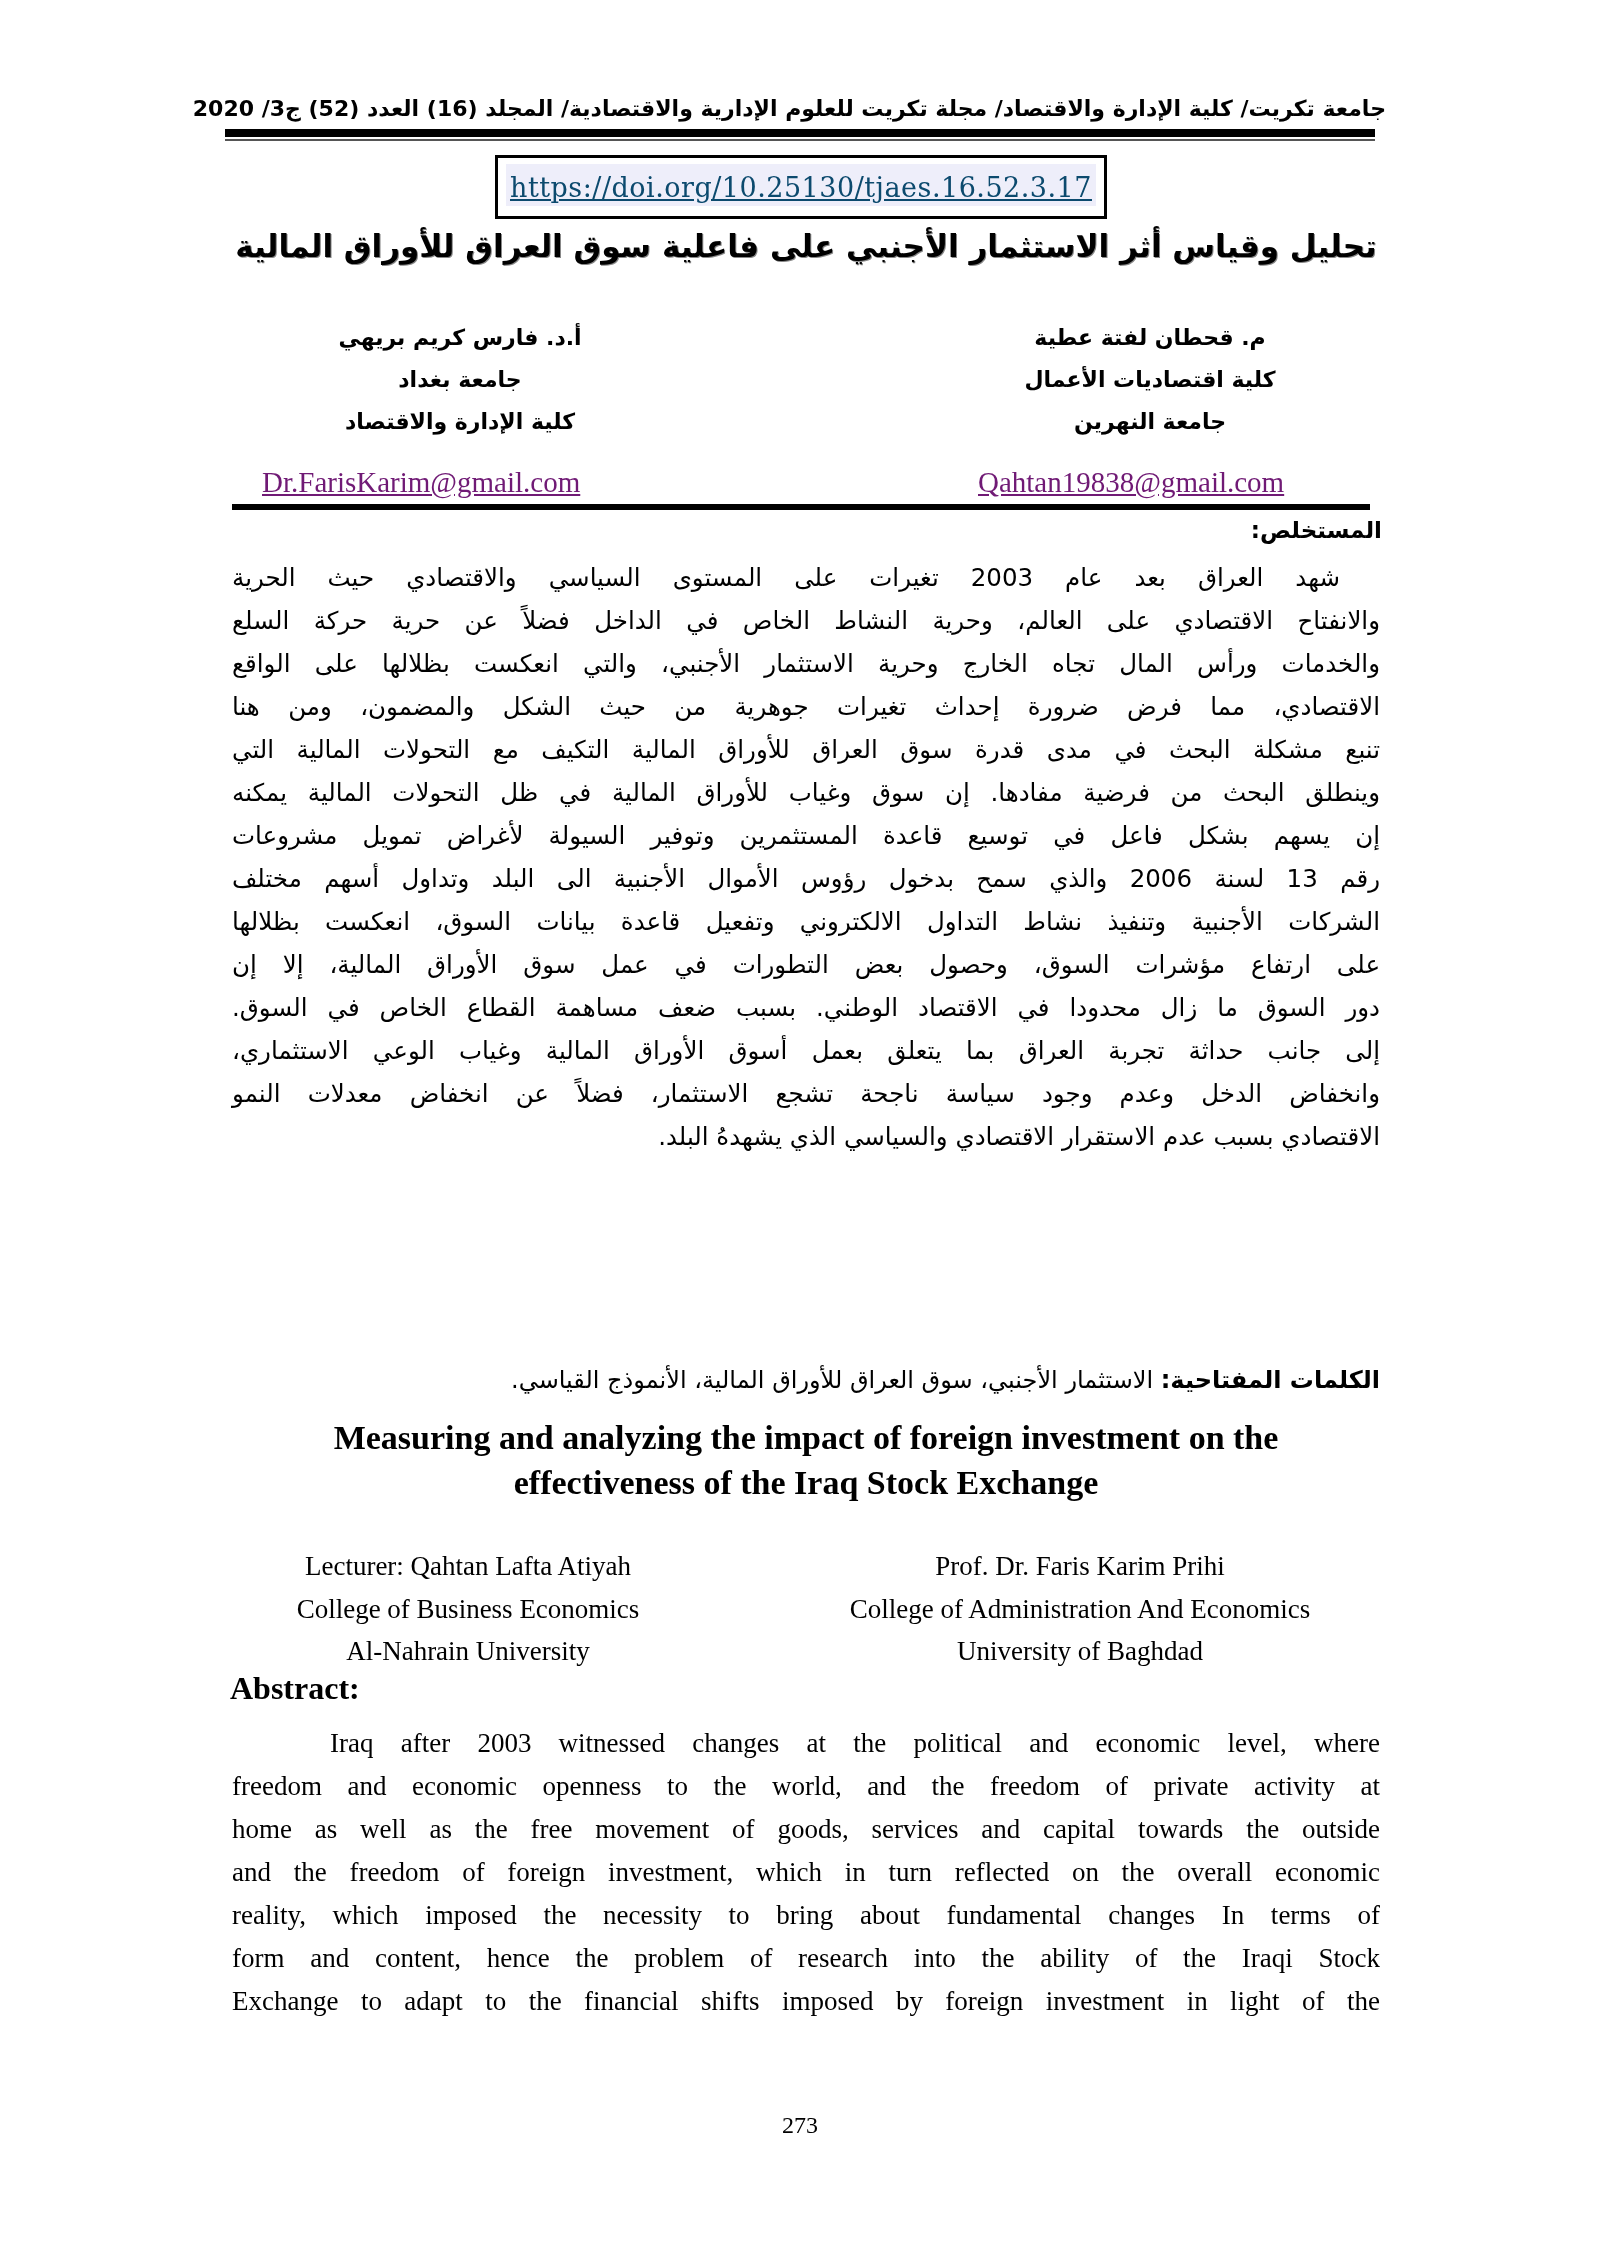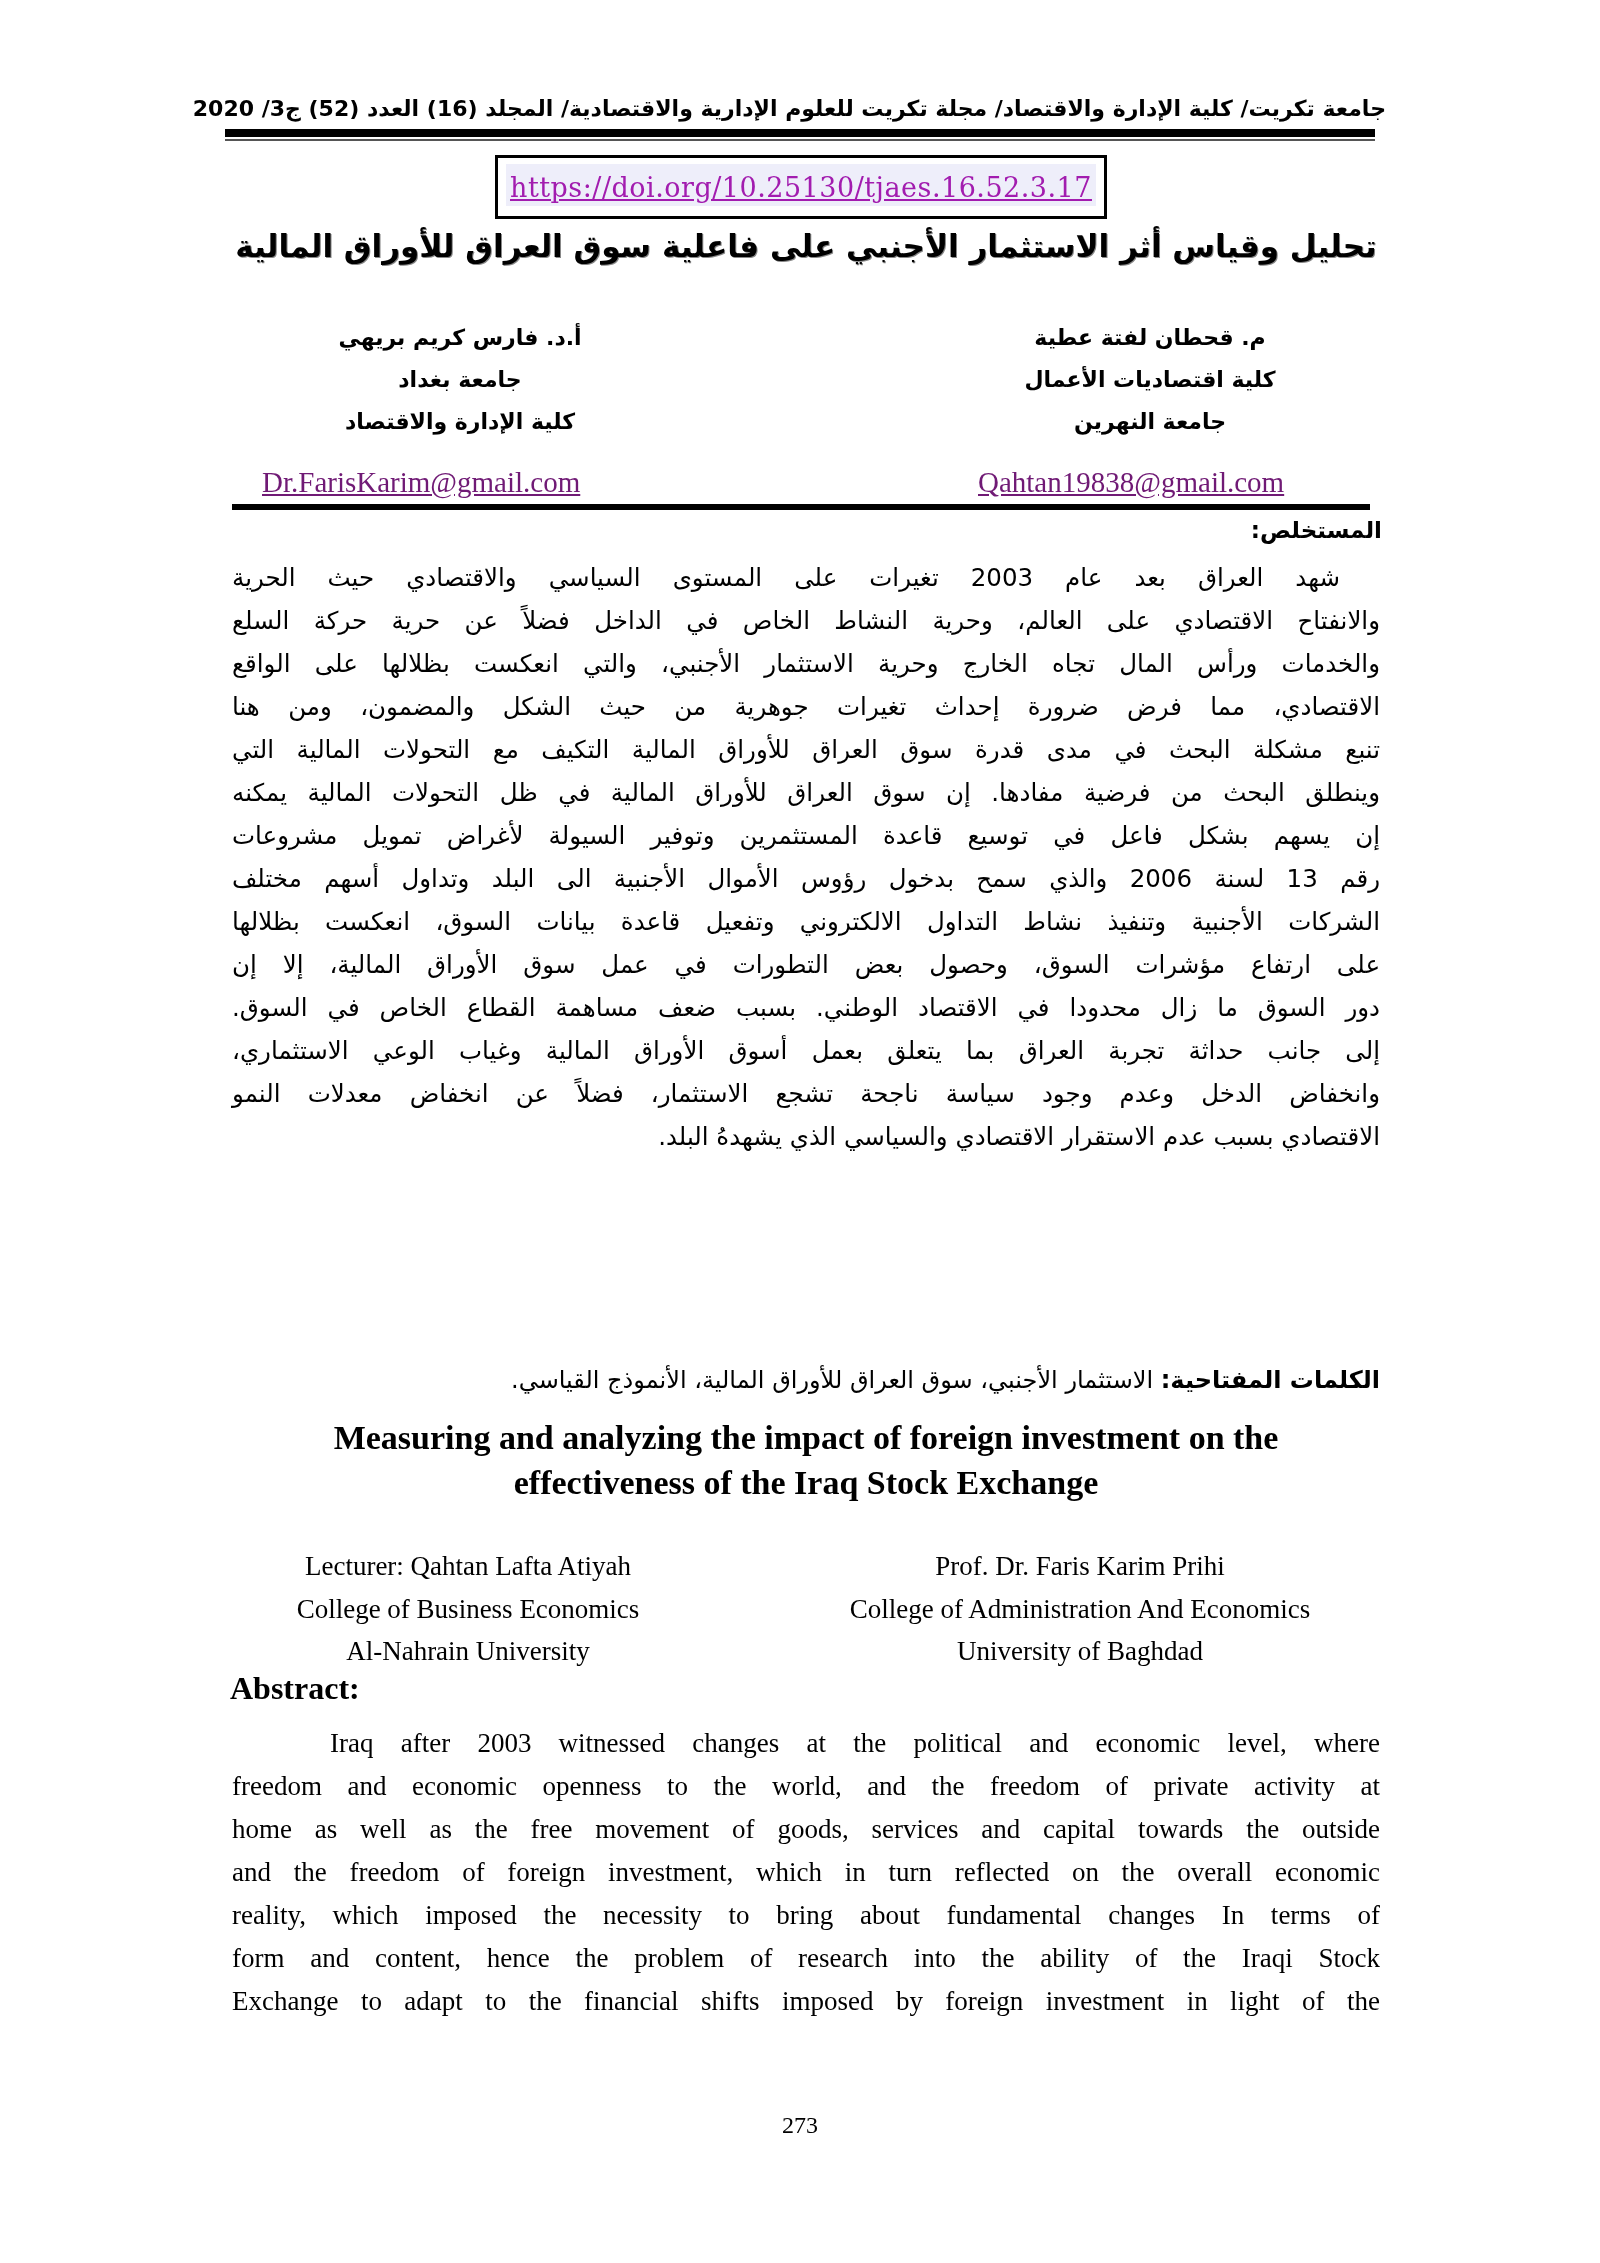--- a/index.html
+++ b/index.html
@@ -8,21 +8,21 @@
   .ar { font-family:"DejaVu Sans", sans-serif; direction:rtl; }
   .arb { font-family:"DejaVu Sans", sans-serif; direction:rtl; font-weight:bold; }
   .en { font-family:"Liberation Serif", serif; }
   
   #run-header { left:225px; top:92px; width:1120px; text-align:right; font-size:22px; font-weight:bold; line-height:34px; white-space:nowrap;padding-left:41px; }
   #rule-thick { left:225px; top:129px; width:1150px; height:8px; background:#000; }
   #rule-thin { left:225px; top:139px; width:1150px; height:2px; background:#555; }
   
   #doi-box { left:495px; top:155px; width:606px; height:58px; border:3px solid #000; box-sizing:content-box; }
   #doi-inner { position:absolute; left:8px; right:8px; top:6px; bottom:10px; background:#eeeefa; }
-  #doi-link { position:absolute; left:0; right:0; top:8px; text-align:center; font-family:"DejaVu Serif", serif; font-size:27px; color:#a21caf; text-decoration:underline; letter-spacing:0.5px; }
+  #doi-link { position:absolute; left:0; right:0; top:8px; text-align:center; font-family:"DejaVu Serif", serif; font-size:27px; color:#0c4a6e; text-decoration:underline; letter-spacing:0.5px; }
   
   #ar-title { left:232px; top:222px; width:1148px; text-align:center; font-size:31px; line-height:48px; text-shadow:1px 1px 0 #888; }
   
   .ar-author { font-size:22px; line-height:42px; text-align:center; }
   #ar-author-right { left:960px; top:317px; width:380px; }
   #ar-author-left { left:260px; top:317px; width:400px; }
   .email { font-family:"Liberation Serif", serif; font-size:29px; color:#701a75; text-decoration:underline; white-space:nowrap; }
   #email-left { left:262px; top:466px; }
   #email-right { left:978px; top:466px; }
   #rule-authors { left:232px; top:504px; width:1138px; height:6px; background:#000; }
@@ -73,21 +73,21 @@
 <span id="email-right" class="abs email">Qahtan19838@gmail.com</span>
 <div id="rule-authors" class="abs"></div>
 
 <div id="ar-abs-heading" class="abs arb">المستخلص:</div>
 <div id="ar-abs-body" class="abs ar">
   <span class="line" style="padding-right:40px;text-align-last:justify;">شهد العراق بعد عام 2003 تغيرات على المستوى السياسي والاقتصادي حيث الحرية</span>
   <span class="line">والانفتاح الاقتصادي على العالم، وحرية النشاط الخاص في الداخل فضلاً عن حرية حركة السلع</span>
   <span class="line">والخدمات ورأس المال تجاه الخارج وحرية الاستثمار الأجنبي، والتي انعكست بظلالها على الواقع</span>
   <span class="line">الاقتصادي، مما فرض ضرورة إحداث تغيرات جوهرية من حيث الشكل والمضمون، ومن هنا</span>
   <span class="line">تنبع مشكلة البحث في مدى قدرة سوق العراق للأوراق المالية التكيف مع التحولات المالية التي</span>
-  <span class="line">وينطلق البحث من فرضية مفادها. إن سوق العراق للأوراق المالية في ظل التحولات المالية يمكنه</span>
+  <span class="line">وينطلق البحث من فرضية مفادها. إن سوق وغياب للأوراق المالية في ظل التحولات المالية يمكنه</span>
   <span class="line">إن يسهم بشكل فاعل في توسيع قاعدة المستثمرين وتوفير السيولة لأغراض تمويل مشروعات</span>
   <span class="line">رقم 13 لسنة 2006 والذي سمح بدخول رؤوس الأموال الأجنبية الى البلد وتداول أسهم مختلف</span>
   <span class="line">الشركات الأجنبية وتنفيذ نشاط التداول الالكتروني وتفعيل قاعدة بيانات السوق، انعكست بظلالها</span>
   <span class="line">على ارتفاع مؤشرات السوق، وحصول بعض التطورات في عمل سوق الأوراق المالية، إلا إن</span>
   <span class="line">دور السوق ما زال محدودا في الاقتصاد الوطني. بسبب ضعف مساهمة القطاع الخاص في السوق.</span>
   <span class="line">إلى جانب حداثة تجربة العراق بما يتعلق بعمل أسوق الأوراق المالية وغياب الوعي الاستثماري،</span>
   <span class="line">وانخفاض الدخل وعدم وجود سياسة ناجحة تشجع الاستثمار، فضلاً عن انخفاض معدلات النمو</span>
   <span class="line last">الاقتصادي بسبب عدم الاستقرار الاقتصادي والسياسي الذي يشهدهُ البلد.</span>
 </div>
 <div id="ar-keywords" class="abs ar">

